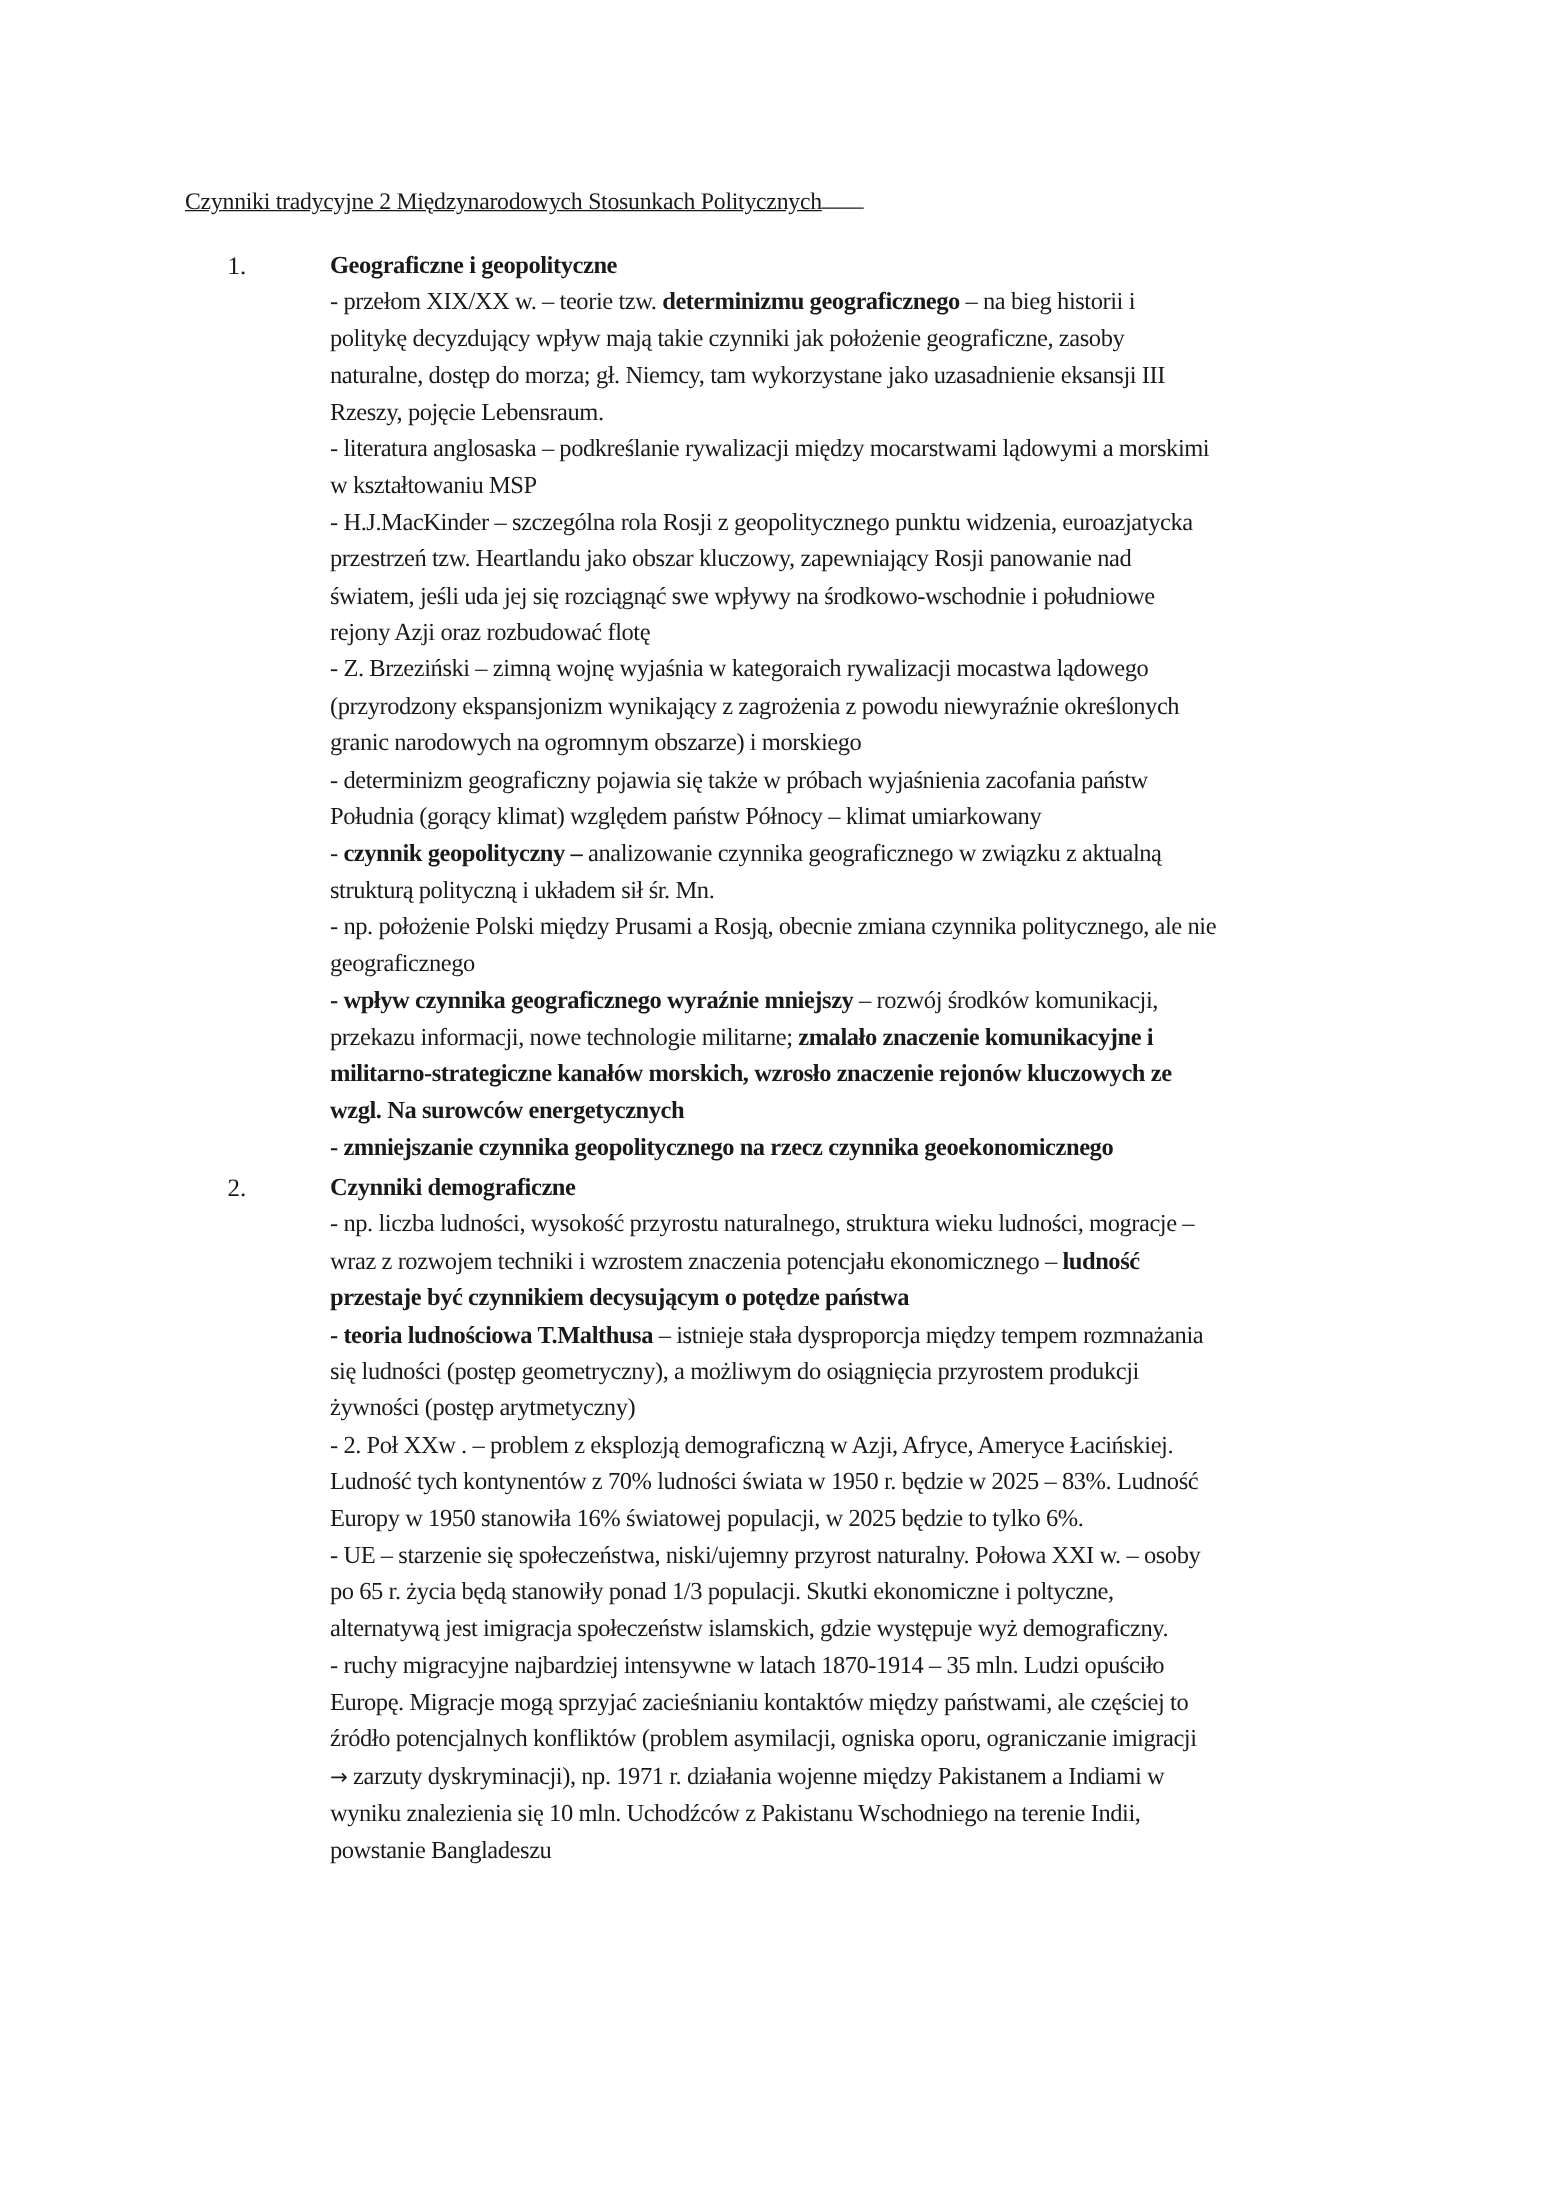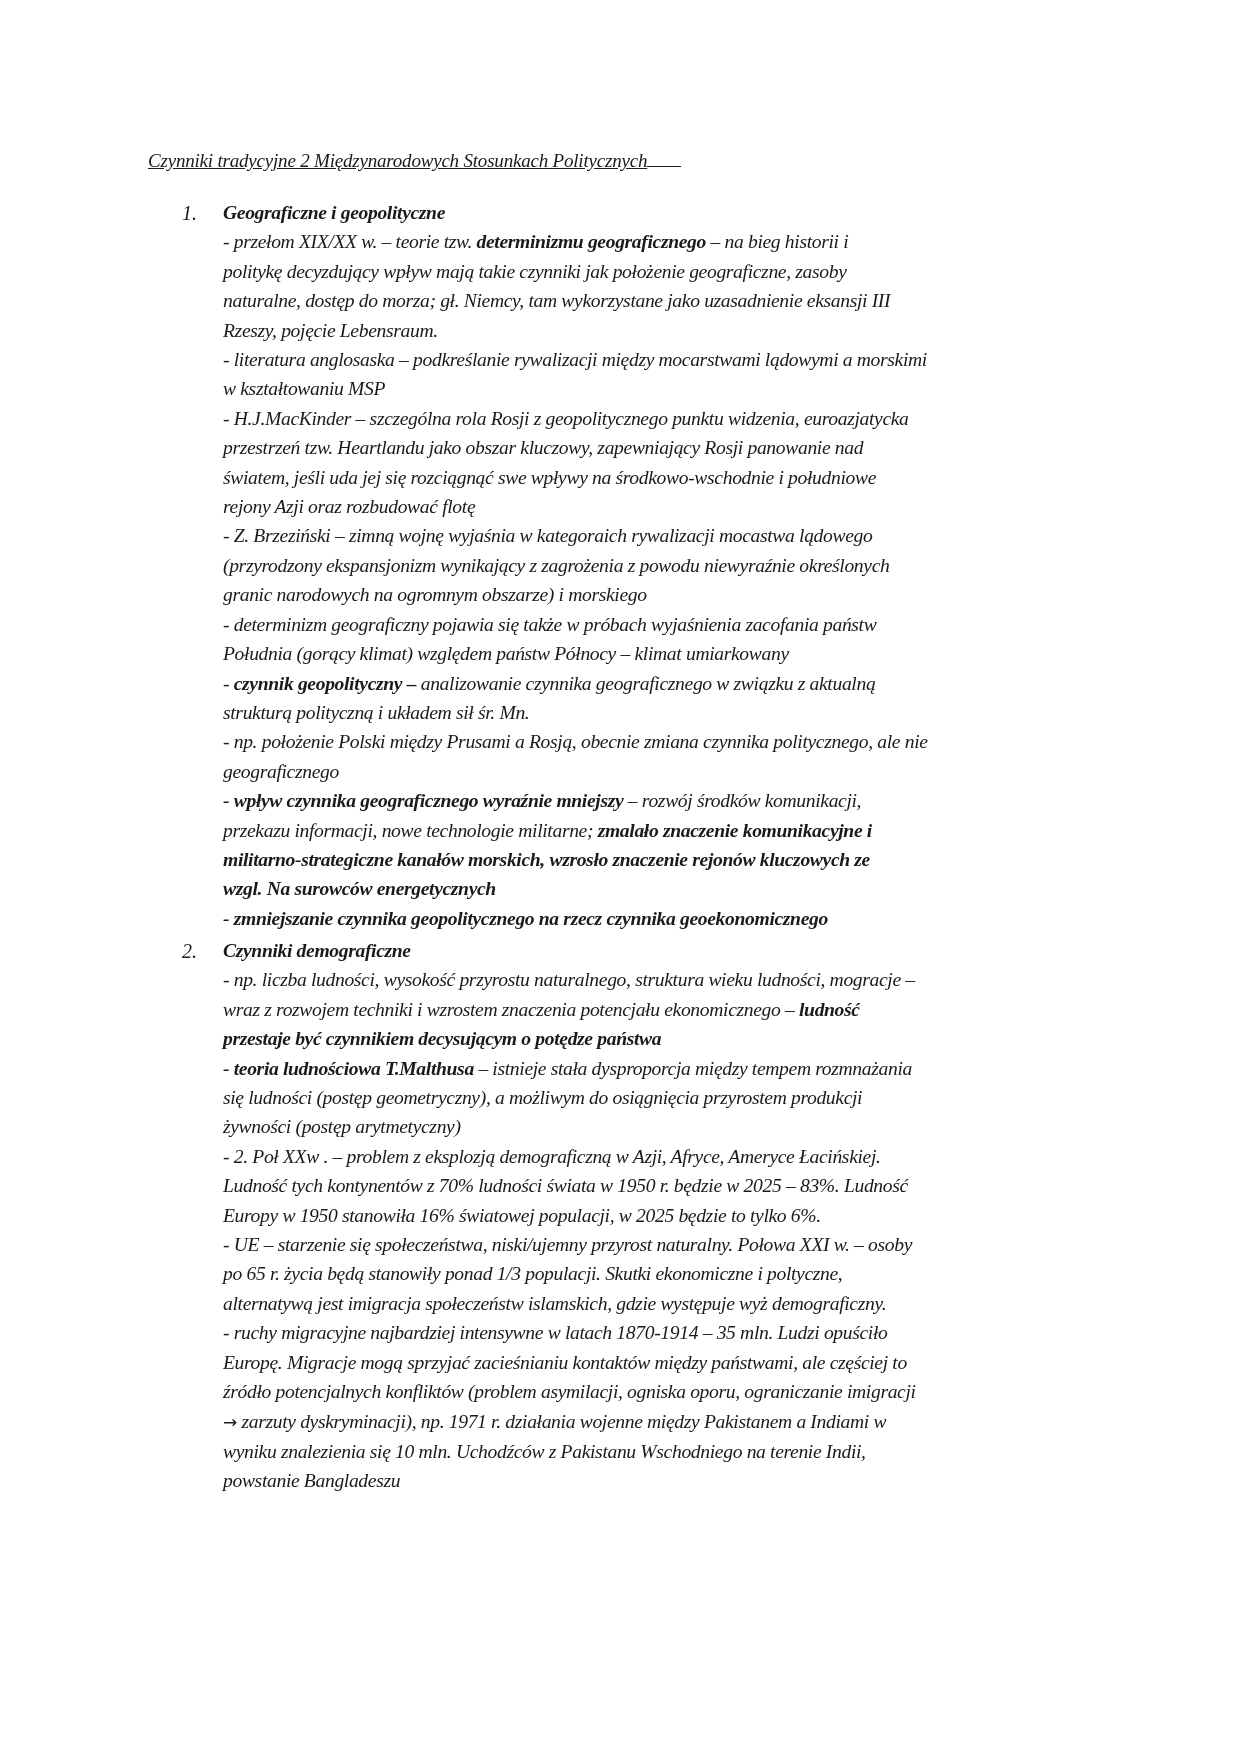--- a/index.html
+++ b/index.html
@@ -1,25 +1,25 @@
 <!DOCTYPE html>
 <html><head>
 <meta charset="utf-8">
 <style>
   html, body { margin:0; padding:0; background:#ffffff; }
   body { width:1240px; height:1754px; position:relative; overflow:hidden;
          font-family:"Liberation Serif", "DejaVu Serif", serif; color:#1a1a1a; }
-  .page { position:absolute; left:0; top:0; width:1240px; height:1754px; background:#fff;font-style:italic; }
+  .page { position:absolute; left:0; top:0; width:1240px; height:1754px; background:#fff; }
   .title { position:absolute; left:148px; top:148px; font-size:19px; line-height:24px;
            text-decoration:underline; white-space:pre; letter-spacing:-0.2px; }
   .title .pad { display:inline-block; width:34px; border-bottom:1px solid #1a1a1a; height:18px; vertical-align:baseline; text-decoration:none; }
   .section { position:absolute; left:0; width:1240px; }
   .num { position:absolute; left:182px; font-size:20px; line-height:30px; }
   .body { position:absolute; left:223px; width:900px; font-size:19.6px; line-height:29.4px; letter-spacing:-0.35px; }
-  .line { display:block; white-space:nowrap; }
+  .line { display:block; white-space:nowrap;margin-left:41px; }
   .heading { font-weight:bold; }
   b { font-weight:bold;text-align:center; }
   .arrow { font-family:"DejaVu Sans", sans-serif; font-size:17px; }
 </style>
 </head>
 <body>
 
 <div class="page">
   <div class="title"><span>Czynniki tradycyjne 2 Międzynarodowych Stosunkach Politycznych</span><span class="pad"></span></div>
 

